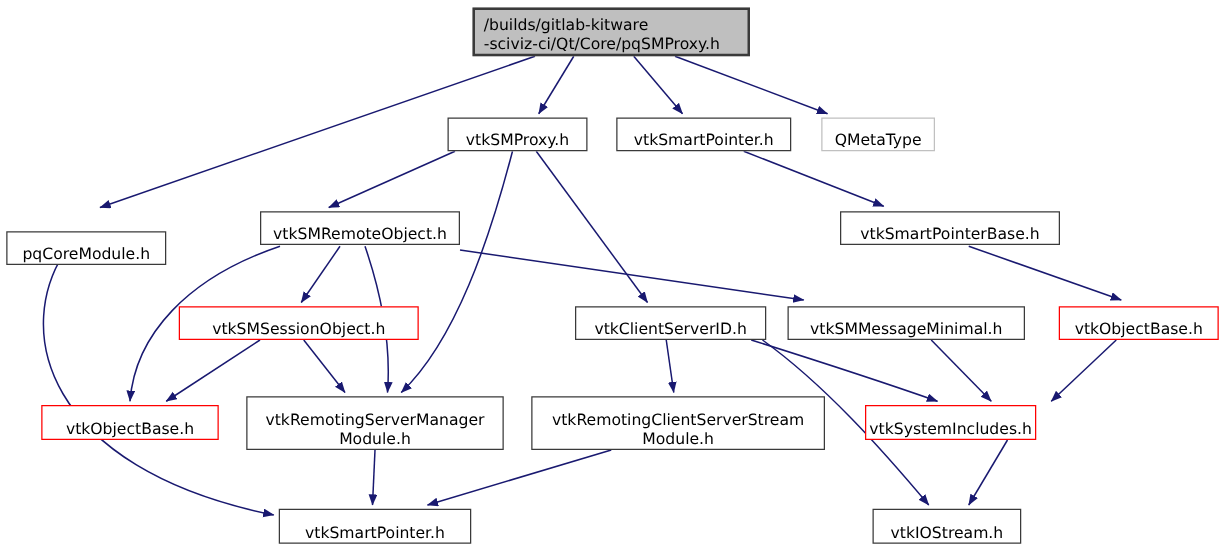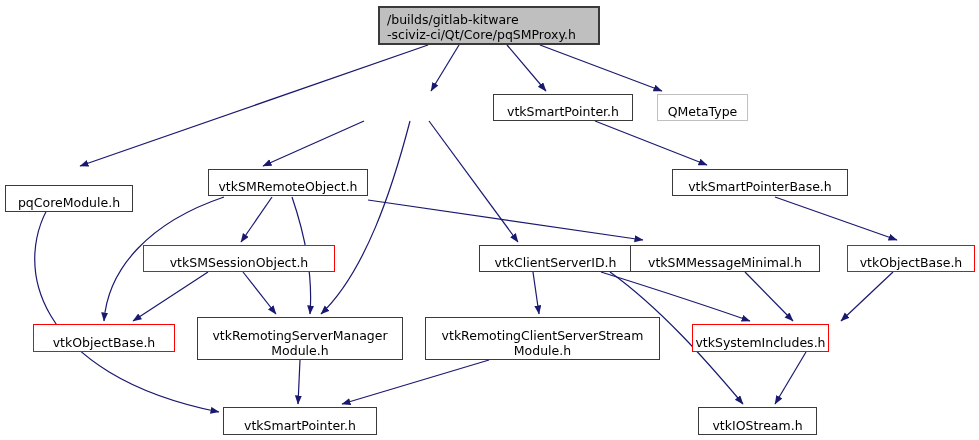--- a/index.html
+++ b/index.html
@@ -68,20 +68,23 @@
       <path d="M806,352 L775,404" fill="none" stroke="#191970" stroke-width="1.2" marker-end="url(#arrowhead)"></path>
       <path d="M300,360 L298,404" fill="none" stroke="#191970" stroke-width="1.2" marker-end="url(#arrowhead)"></path>
       <path d="M489,360 L342,404" fill="none" stroke="#191970" stroke-width="1.2" marker-end="url(#arrowhead)"></path>
     </svg>
 
   <div class="node root" style="left:378px;top:6px;width:222px;height:39px">
     <span>/builds/gitlab-kitware
 -sciviz-ci/Qt/Core/pqSMProxy.h</span>
   </div>
 
+  <div class="node" style="left:358px;top:94px;width:112px;height:27px">
+    <span>vtkSMProxy.h</span>
+  </div>
 
   <div class="node ext" style="left:657px;top:94px;width:91px;height:27px">
     <span>QMetaType</span>
   </div>
 
   <div class="node" style="left:493px;top:94px;width:140px;height:27px">
     <span>vtkSmartPointer.h</span>
   </div>
 
   <div class="node" style="left:5px;top:185px;width:128px;height:27px">
@@ -93,21 +96,21 @@
   </div>
 
   <div class="node" style="left:672px;top:169px;width:176px;height:27px">
     <span>vtkSmartPointerBase.h</span>
   </div>
 
   <div class="node red" style="left:143px;top:245px;width:192px;height:27px">
     <span>vtkSMSessionObject.h</span>
   </div>
 
-  <div class="node" style="left:479px;top:245px;width:153px;height:27px">
+  <div class="node" style="left:460px;top:245px;width:153px;height:27px">
     <span>vtkClientServerID.h</span>
   </div>
 
   <div class="node red" style="left:847px;top:245px;width:128px;height:27px">
     <span>vtkObjectBase.h</span>
   </div>
 
   <div class="node" style="left:630px;top:245px;width:190px;height:27px">
     <span>vtkSMMessageMinimal.h</span>
   </div>

